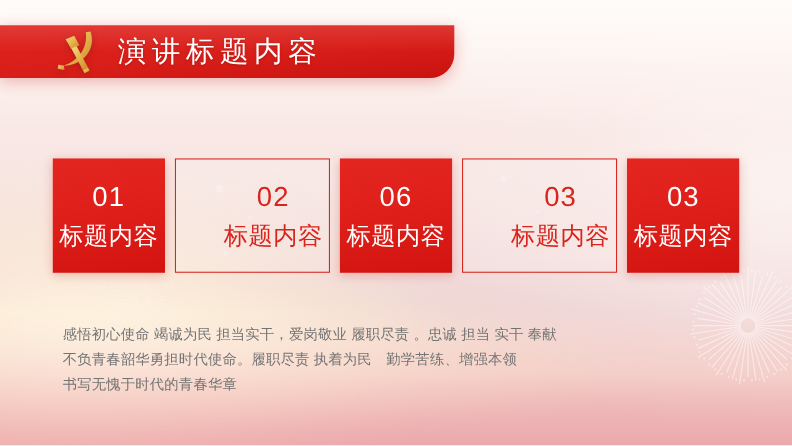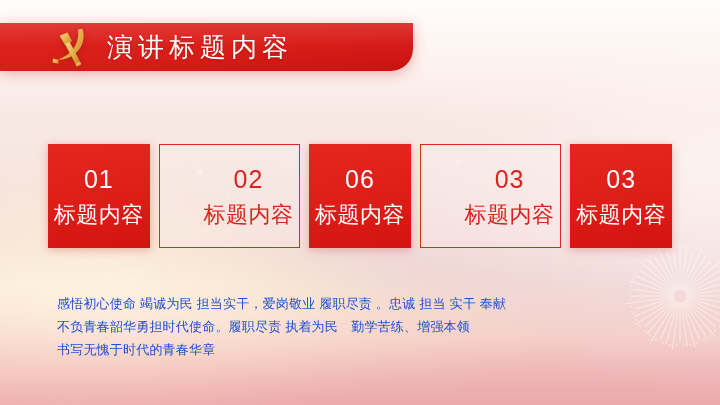--- a/index.html
+++ b/index.html
@@ -204,21 +204,21 @@
   .card.solid .card-label { color: #ffffff; }
   .card.outline .card-num,
   .card.outline .card-label { color: #d9241d; }
 
   
   .body-text {
     position: absolute;
     left: 57px;
     top: 292px;
     width: 620px;
-    color: #1d4ed8;
+    color: #737373;
     font-size: 13px;
     line-height: 23px;
     letter-spacing: 0.2px;
   }
   .body-line { white-space: nowrap; }
 </style>
 </head>
 <body>
 
 <div id="slide">

